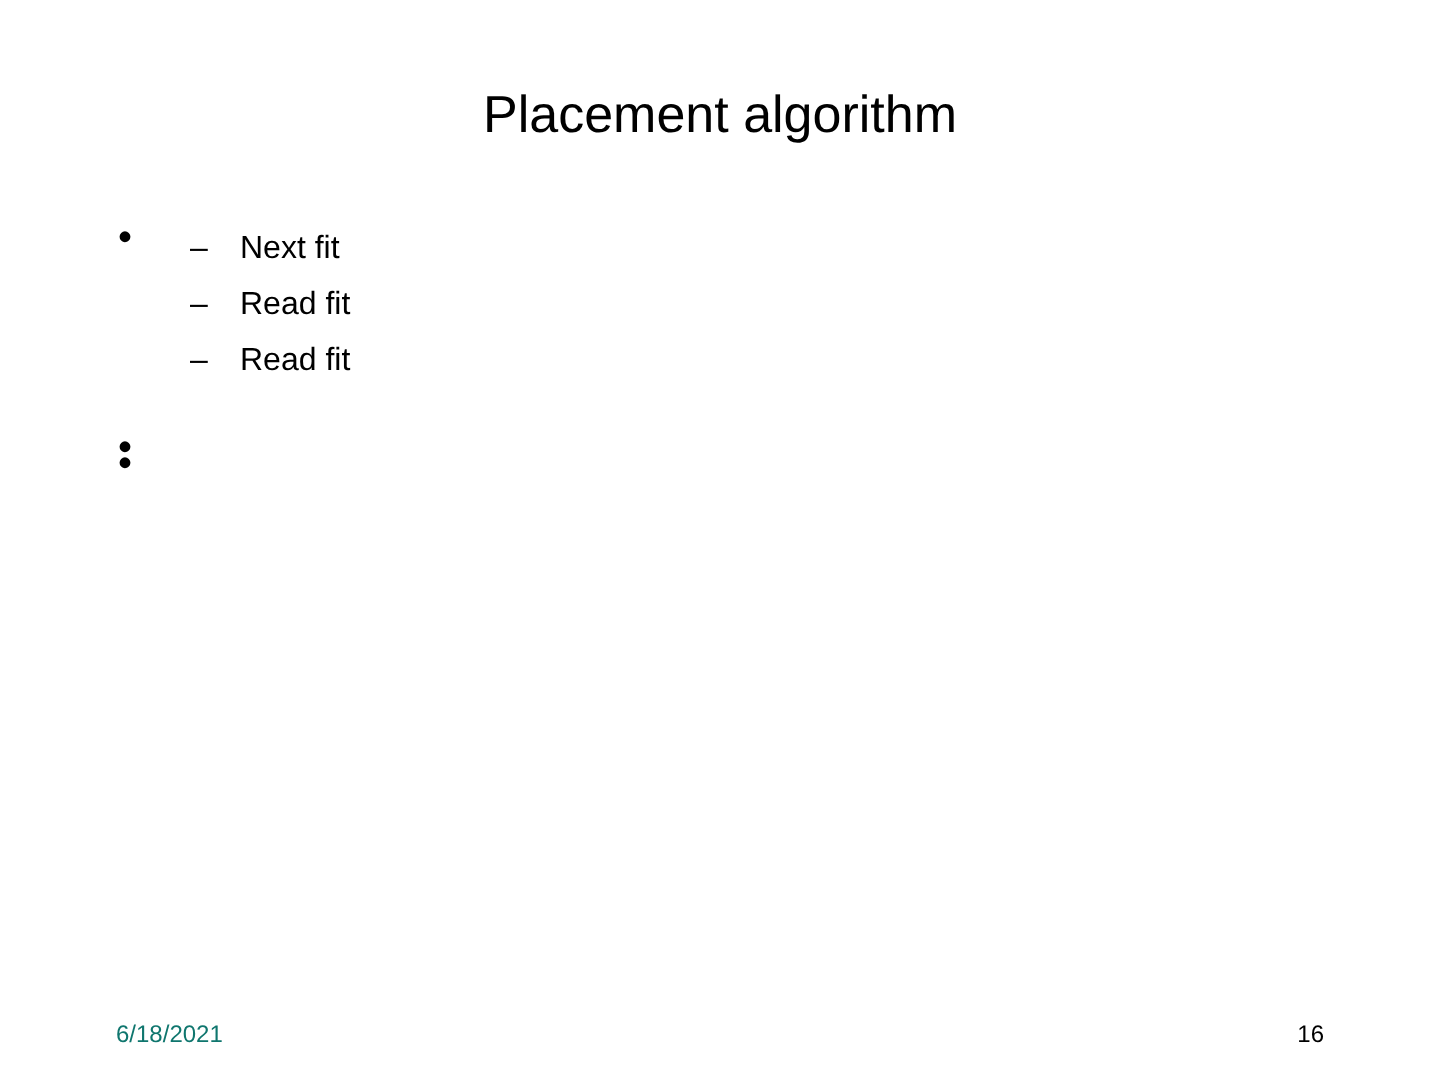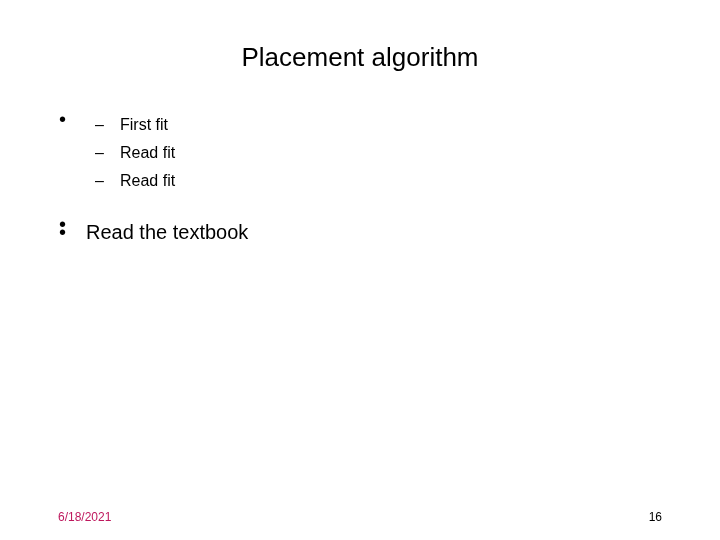--- a/index.html
+++ b/index.html
@@ -86,21 +86,21 @@
     height: 13px;
   }
 
   
   .footer-date {
     position: absolute;
     left: 58px;
     top: 509px;
     font-size: 12px;
     line-height: 16px;
-    color: #be185d;
+    color: #0f766e;
     white-space: nowrap;
   }
   .footer-pagenum {
     position: absolute;
     right: 58px;
     top: 509px;
     font-size: 12px;
     line-height: 16px;
     color: #000000;
     text-align: left;
@@ -116,41 +116,40 @@
 
   <div class="body-area">
 
     <div class="bullet-l1">
       <span class="marker">•</span>
     </div>
 
     <div class="sublist">
       <div class="bullet-l2">
         <span class="marker">–</span>
-        <span>First fit</span>
+        <span>Next fit</span>
       </div>
       <div class="bullet-l2">
         <span class="marker">–</span>
         <span>Read fit</span>
       </div>
       <div class="bullet-l2">
         <span class="marker">–</span>
         <span>Read fit</span>
       </div>
     </div>
 
     <div class="group-gap"></div>
 
     <div class="bullet-l1">
       <span class="marker">•</span>
     </div>
 
     <div class="bullet-l1">
       <span class="marker">•</span>
-      <span>Read the textbook</span>
     </div>
 
   </div>
 
   <div class="footer-date">6/18/2021</div>
 
   <div class="footer-pagenum">16</div>
 
 </div>
 

